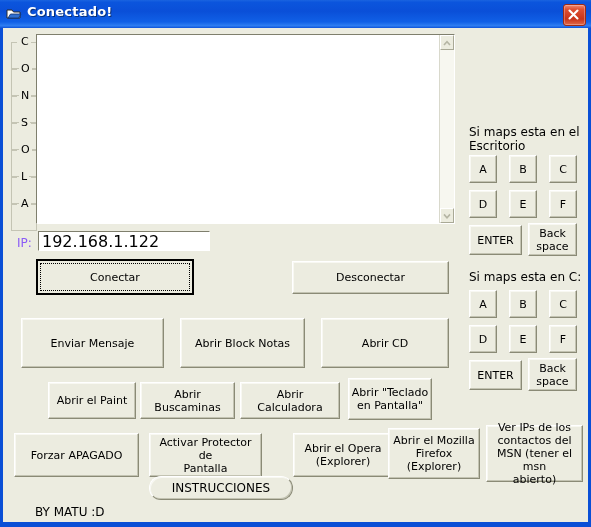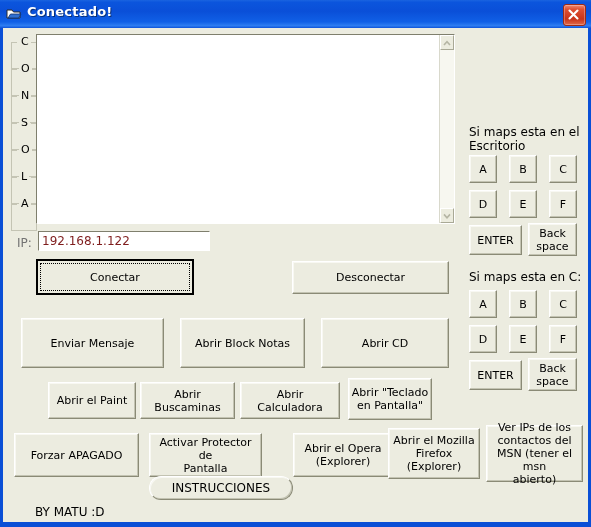--- a/index.html
+++ b/index.html
@@ -135,33 +135,33 @@
     position: absolute;
     left: 0; top: 15px; bottom: 15px;
     width: 14px;
     background: #f7f7f0;
   }
 
   
   #ip-label {
     position: absolute;
     left: 14px; top: 208px;
-    font-size: 12px; color: #737373;
+    font-size: 12px; color: #8b5cf6;
   }
   #ip-input {
     position: absolute;
     left: 35px; top: 203px;
     width: 172px; height: 20px;
     background: #ffffff;
     border: 1px solid;
     border-color: #7f7f6d #ffffff #ffffff #7f7f6d;
     box-sizing: border-box;
     font-family: "DejaVu Sans", "Liberation Sans", sans-serif;
-    font-size: 12px;
-    color: #7f1d1d;
+    font-size: 16px;
+    color: #000000;
     padding: 1px 3px;
     outline: none;
   }
 
   
   .btn {
     position: absolute;
     box-sizing: border-box;
     background: #ECECE0;
     border: 1px solid;

